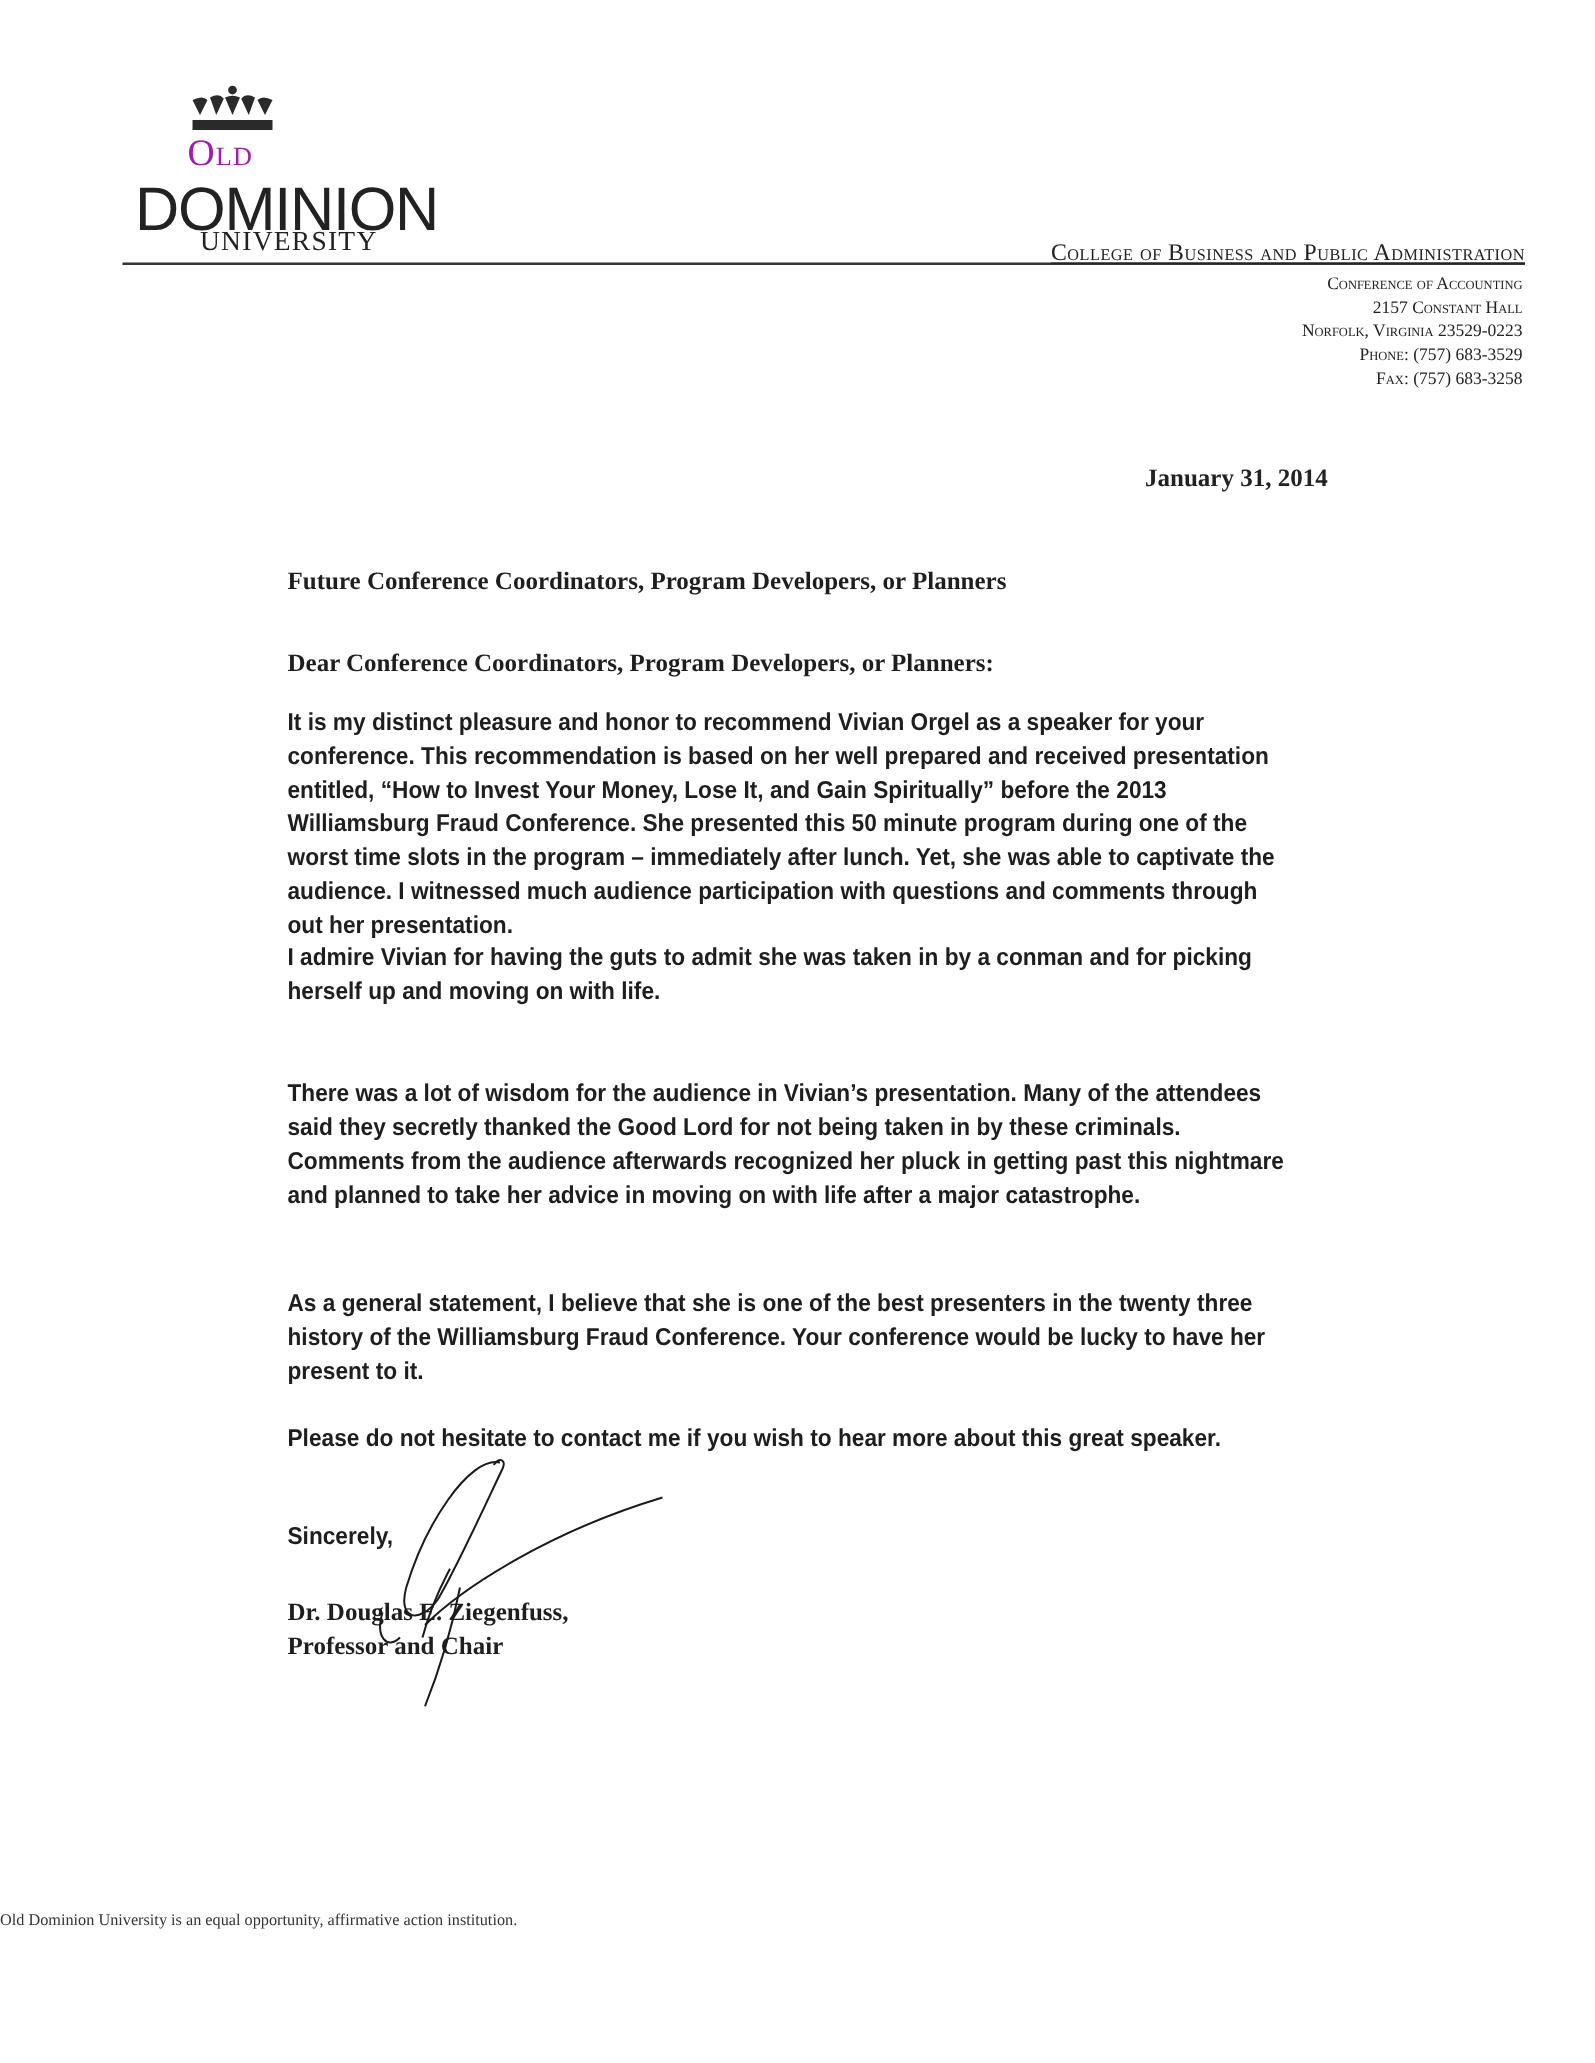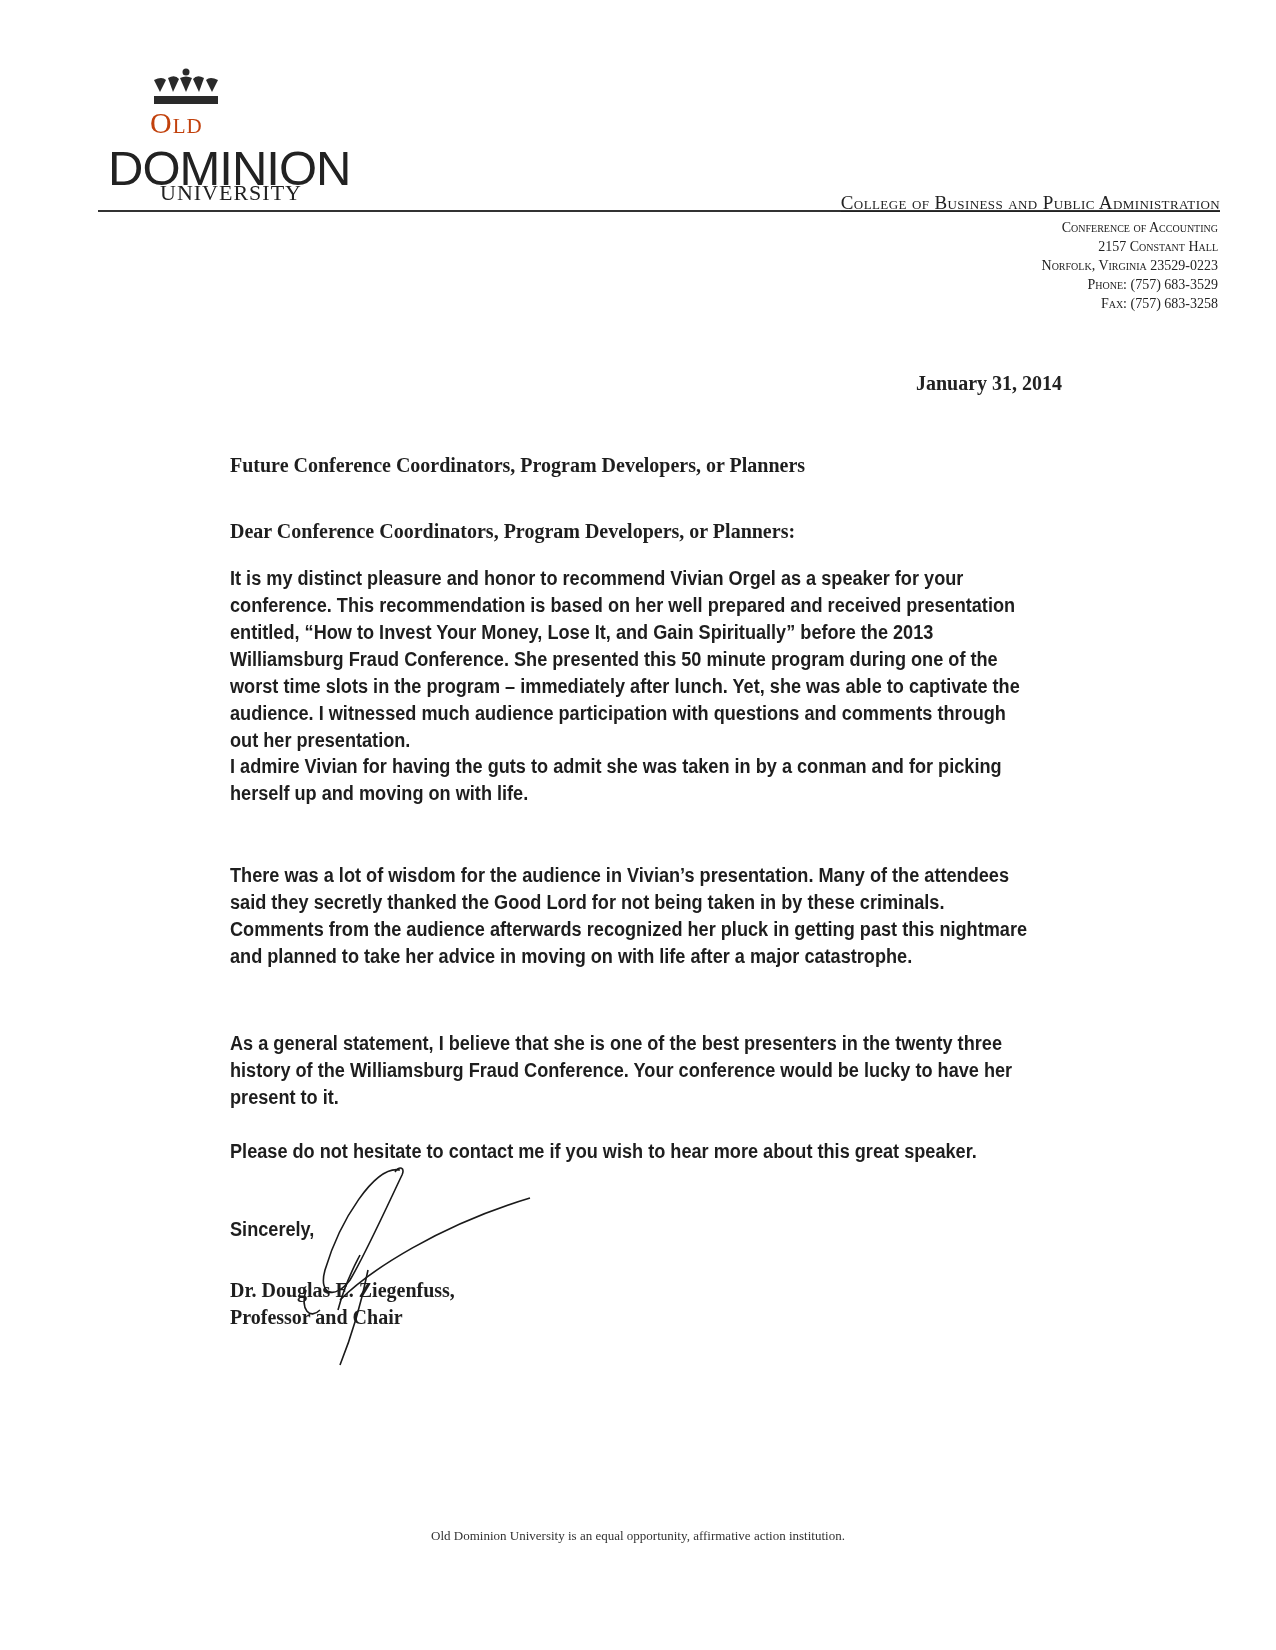--- a/index.html
+++ b/index.html
@@ -1,19 +1,19 @@
 <!DOCTYPE html>
 <html><head>
 <meta charset="utf-8">
 <style>
   html, body { margin: 0; padding: 0; background: #ffffff; }
   body { width: 1276px; height: 1650px; position: relative; overflow: hidden; color: #1a1a1a; }
   .abs { position: absolute; }
   .crown { left: 150px; top: 68px; width: 72px; height: 40px; }
-  .logo-old { left: 150px; top: 108px; font-family: "Liberation Serif", serif; font-size: 30px; letter-spacing: 1px; color: #c2410c; font-variant: small-caps; line-height: 1; }
+  .logo-old { left: 150px; top: 108px; font-family: "Liberation Serif", serif; font-size: 30px; letter-spacing: 1px; color: #a21caf; font-variant: small-caps; line-height: 1; }
   .logo-dom { left: 108px; top: 144px; font-family: Liberation Sans, sans-serif; font-size: 49px; letter-spacing: -1px; color: #222; line-height: 1; }
   .logo-univ { left: 160px; top: 182px; font-family: "Liberation Serif", serif; font-size: 22px; letter-spacing: 1px; color: #222; line-height: 1; }
 
   .rule { left: 98px; top: 210px; width: 1122px; height: 2px; background: #333; }
 
   .college { right: 56px; top: 192px; font-family: "Liberation Serif", serif; font-size: 19px; font-variant: small-caps; letter-spacing: 0.4px; color: #222; text-decoration: underline; text-underline-offset: 2px; }
 
   .addr { right: 58px; top: 218px; text-align: right; font-family: "Liberation Serif", serif; font-size: 14px; font-variant: small-caps; line-height: 19px; color: #222; }
 
   .date { left: 916px; top: 372px; font-family: "Liberation Serif", serif; font-weight: bold; font-size: 20px; color: #222; }
@@ -28,21 +28,21 @@
   .p3 { top: 862px; }
   .p4 { top: 1030px; }
   .p5 { top: 1138px; }
 
   .closing { top: 1218px; font-family: "Liberation Sans", sans-serif; font-weight: bold; font-size: 19.5px; transform: scaleX(0.93); transform-origin: left top; }
 
   .sig-block { top: 1277px; font-family: "Liberation Serif", serif; font-weight: bold; font-size: 20px; line-height: 27px; }
 
   .signature { left: 280px; top: 1160px; width: 260px; height: 210px; }
 
-  .footer { left: 0; width: 1276px; top: 1528px; text-align: center; font-family: "Liberation Serif", serif; font-size: 13px; color: #333; }
+  .footer { left: 0; width: 1276px; top: 1528px; font-family: "Liberation Serif", serif; font-size: 13px; color: #333; }
 </style>
 </head>
 <body>
 
 <div class="abs crown">
   <svg width="72" height="40" viewBox="0 0 72 40">
     <g fill="#2a2a2a">
       <circle cx="36" cy="4" r="3.5"></circle>
       <path d="M4 12 q8 -4 12 0 l-6 12 z"></path>
       <path d="M18 10 q7 -4 11 1 l-6 13 z"></path>

